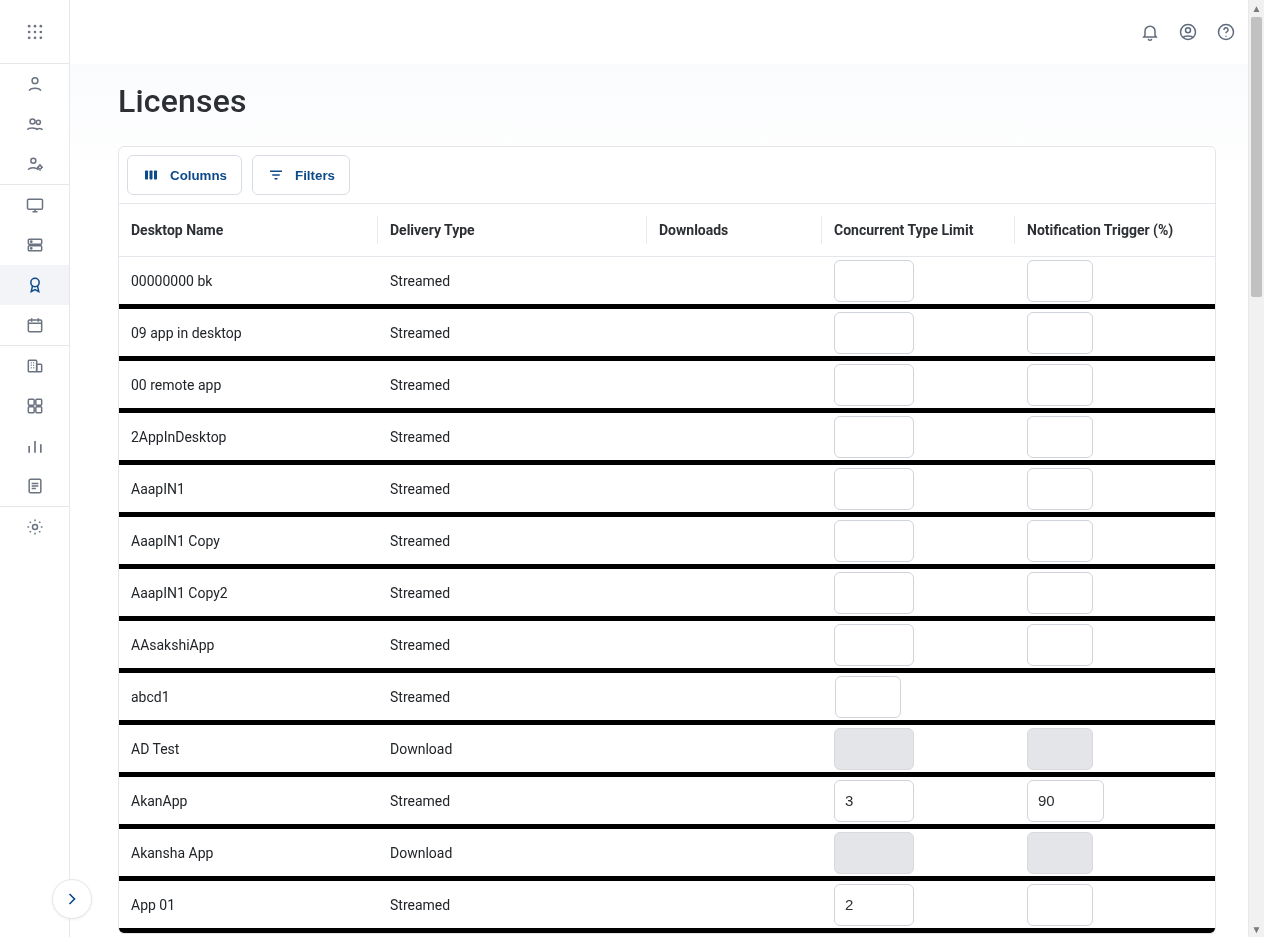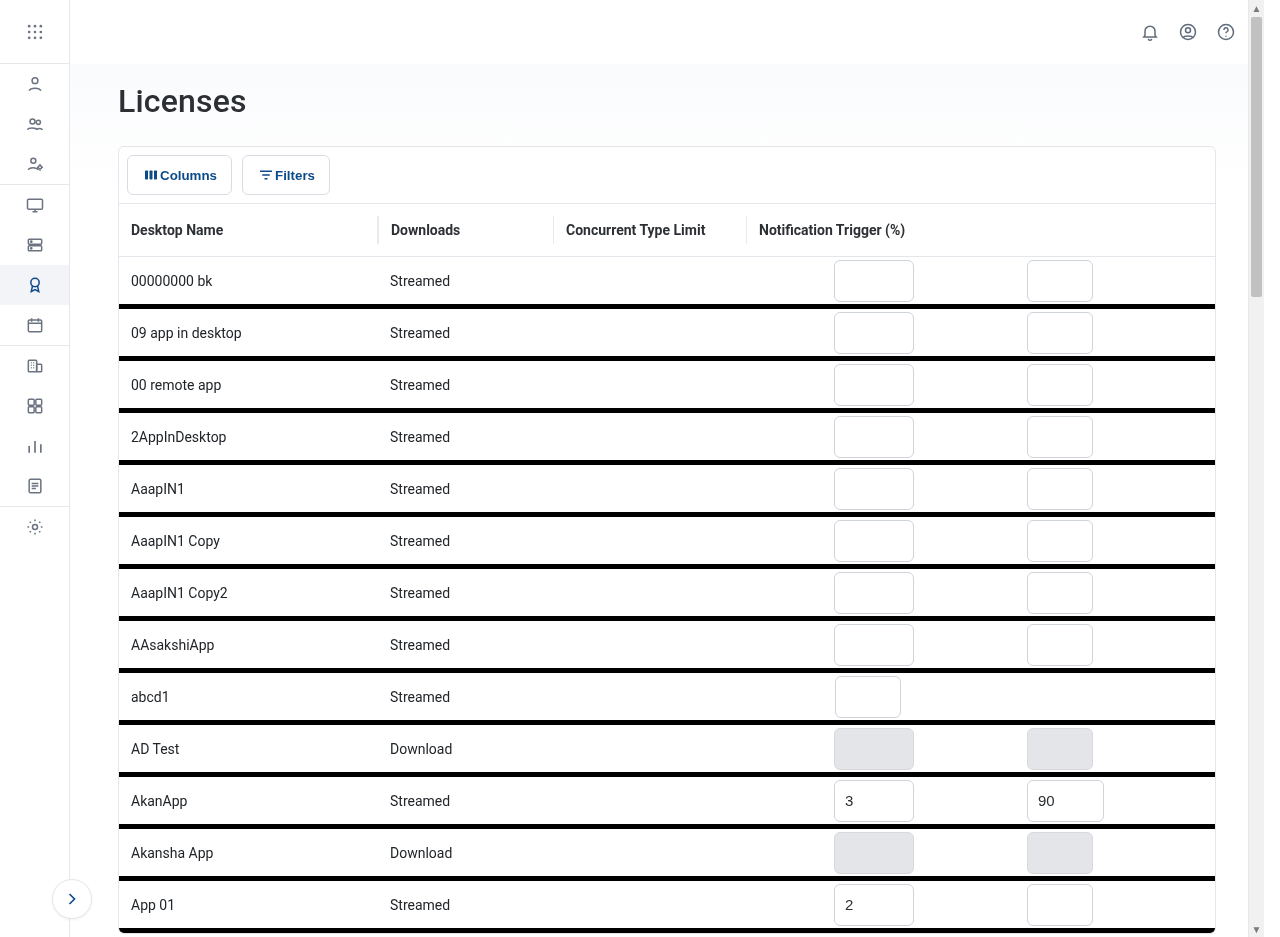--- a/index.html
+++ b/index.html
@@ -130,21 +130,21 @@
     border-radius: 6px;
     background: #fff;
     overflow: hidden;
   }
   .toolbar {
     display: flex;
     gap: 10px;
     padding: 8px 8px 8px 8px;
   }
   .chip-btn {
-    display: inline-flex; align-items: center; 
+    display: inline-flex; align-items: center; gap: 10px;
     padding: 8px 14px;
     border: 1px solid #d8dde3;
     border-radius: 6px;
     color: #0d4a8a;
     background: #fff;
     font-weight: 600;
     cursor: pointer;
     height: 40px;
   }
   .chip-btn svg { width: 18px; height: 18px; }
@@ -357,20 +357,23 @@
               </svg>
             <span>Filters</span>
           </button>
         </div>
 
         <div class="grid-header">
           <div class="hcell c-name">
               <span>Desktop Name</span>
             </div>
           <div class="col-sep"></div>
+          <div class="hcell c-type">
+              <span>Delivery Type</span>
+            </div>
           <div class="col-sep"></div>
           <div class="hcell c-downloads">
               <span>Downloads</span>
             </div>
           <div class="col-sep"></div>
           <div class="hcell c-limit">
               <span>Concurrent Type Limit</span>
             </div>
           <div class="col-sep"></div>
           <div class="hcell c-trigger">

